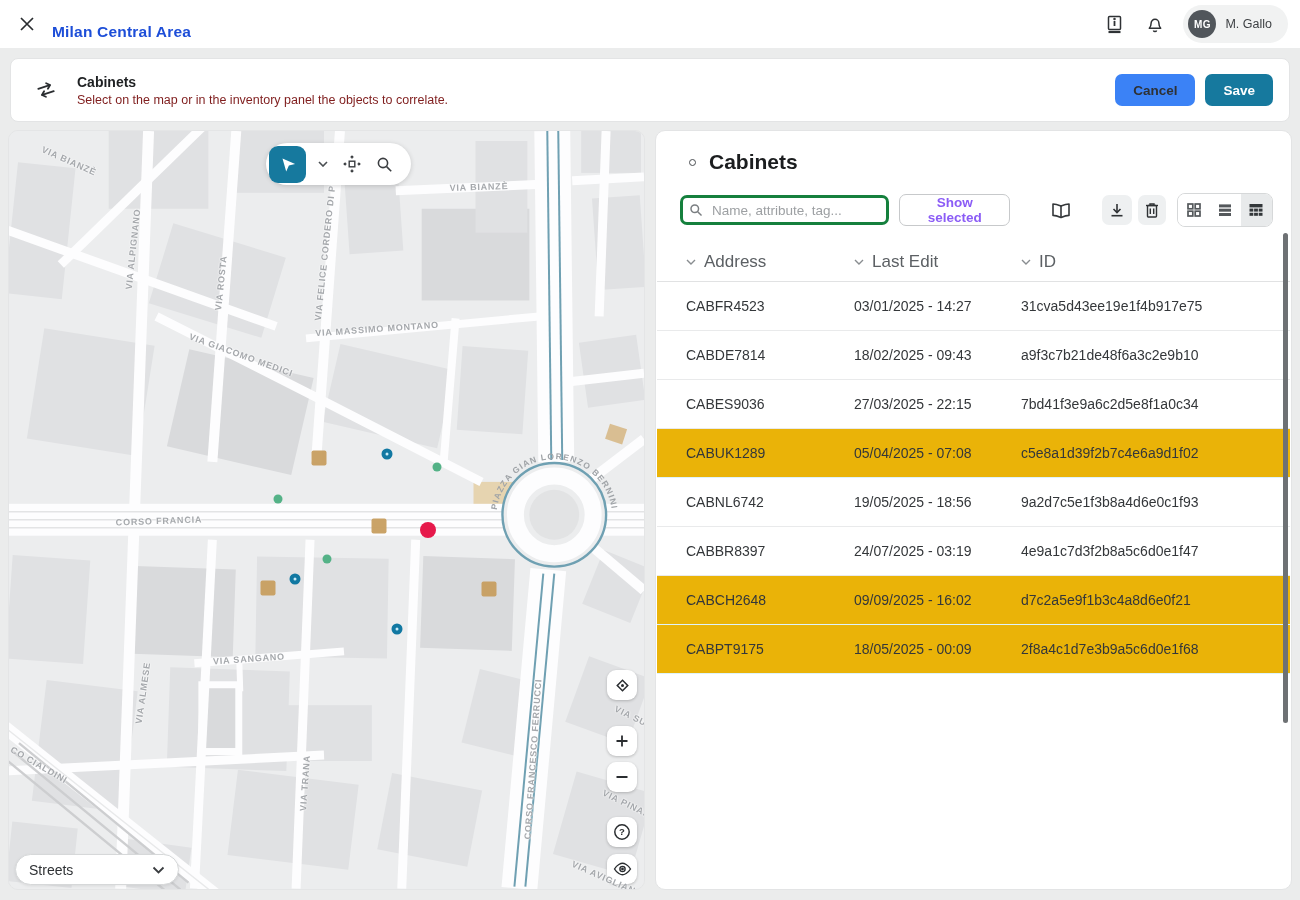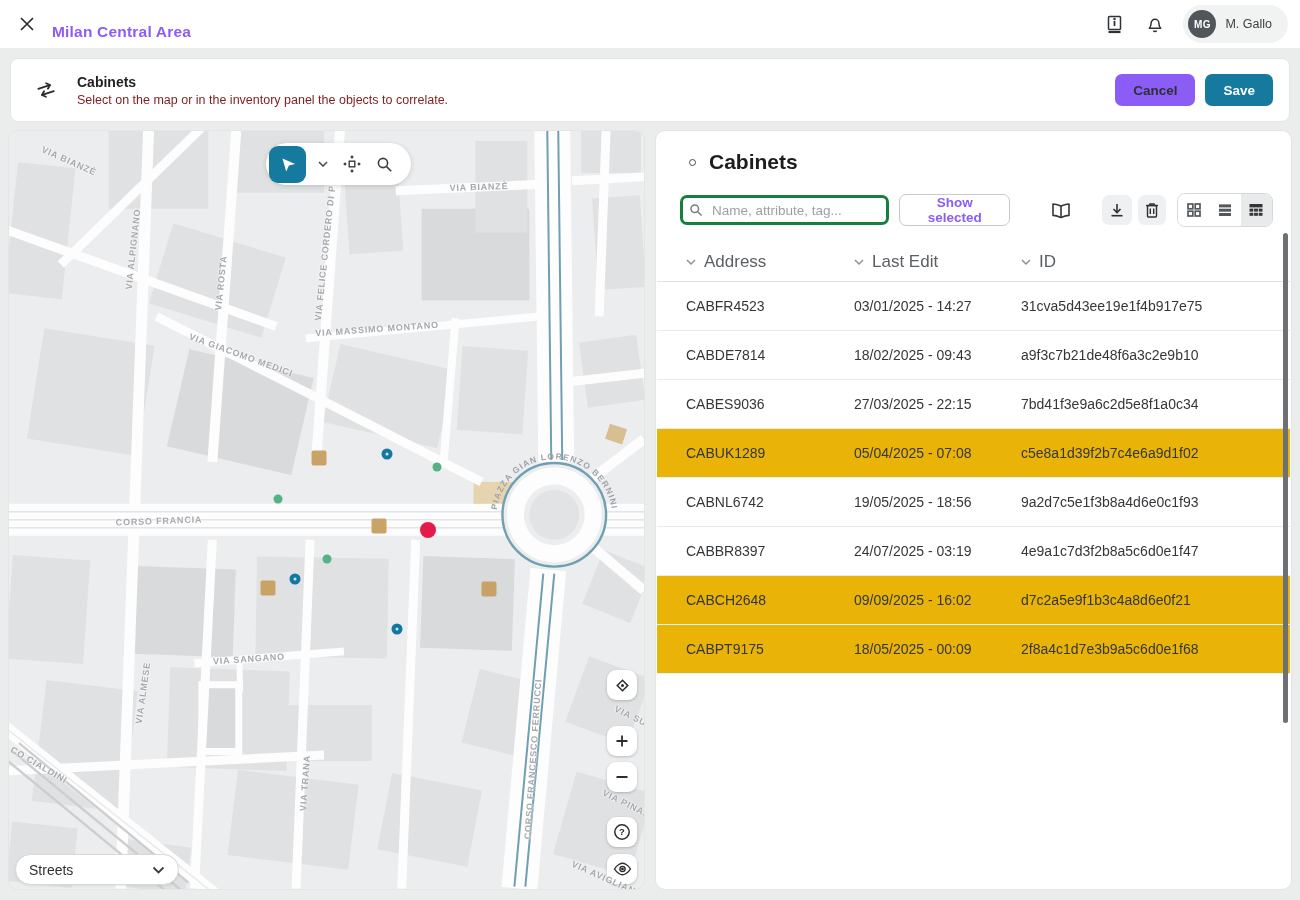--- a/index.html
+++ b/index.html
@@ -9,38 +9,38 @@
     background:#EBECEC;
     font-family:"Liberation Sans", sans-serif;
     color:#2A2D30;
   }
   svg { display:block; }
 
   
   .topbar { position:absolute; top:0; left:0; right:0; height:48px; background:#FFFFFF;
             display:flex; align-items:center; padding:0 12px 0 16px; }
   .icon-btn { background:none; border:none; padding:4px; cursor:pointer; display:flex; align-items:center; justify-content:center; }
-  .topbar h1 { font-size:15.5px; font-weight:700; color:#8b5cf6; margin:16px 0 0 14px; letter-spacing:.2px; }
+  .topbar h1 { font-size:15.5px; font-weight:700; color:#1d4ed8; margin:16px 0 0 14px; letter-spacing:.2px; }
   .topbar-right { margin-left:auto; display:flex; align-items:center; gap:16px; }
   .user-pill { background:#F1F2F2; border-radius:19px; padding:5px 16px 5px 5px; display:flex; align-items:center; gap:9px; cursor:pointer; }
   .avatar { width:28px; height:28px; border-radius:50%; background:#51565B; color:#fff; font-size:10px; font-weight:700;
             display:flex; align-items:center; justify-content:center; letter-spacing:.4px; }
   .user-name { font-size:12.5px; color:#3E4144; }
 
   
   .action-bar { position:absolute; left:10px; top:58px; width:1280px; height:64px; background:#fff;
                 border:1px solid #E3E4E5; border-radius:8px; display:flex; align-items:center; padding:0 16px 0 22px; }
   .corr-icon { margin-right:18px; display:flex; }
   .ab-titles { display:flex; flex-direction:column; gap:3px; }
   .ab-title { font-size:14px; font-weight:700; color:#1E2022; }
   .ab-sub { font-size:12.5px; color:#7f1d1d; }
   .ab-actions { margin-left:auto; display:flex; align-items:center; gap:10px; }
   .btn { height:32px; border:none; border-radius:7px; padding:0 18px; font-size:13.5px; font-weight:700; cursor:pointer;
          font-family:"Liberation Sans", sans-serif; }
-  .btn-cancel { background:#8b5cf6; color:#2E3134; }
+  .btn-cancel { background:#3b82f6; color:#2E3134; }
   .btn-save { background:#16799E; color:#FFFFFF; }
 
   
   .map-card { position:absolute; left:8px; top:130px; width:637px; height:760px; border-radius:10px;
               overflow:hidden; background:#ECEDEE; border:1px solid #E4E5E6; }
   .map-svg { position:absolute; inset:0; }
   .map-label { position:absolute; font-size:9px; font-weight:600; color:#A5A8AC; letter-spacing:.09em;
                white-space:nowrap; text-shadow:0 0 2px #fff, 0 0 2px #fff; pointer-events:none; }
   .marker { position:absolute; transform:translate(-50%,-50%); cursor:pointer; }
   .marker-cabinet { width:11px; height:11px; border:4.5px solid #1178A2; background:#C9ECF9; border-radius:50%; }

